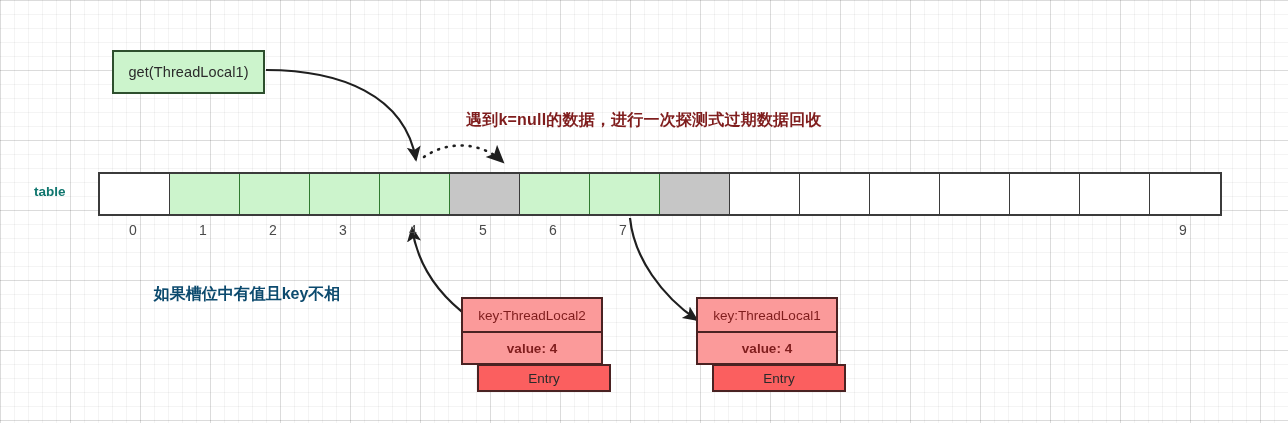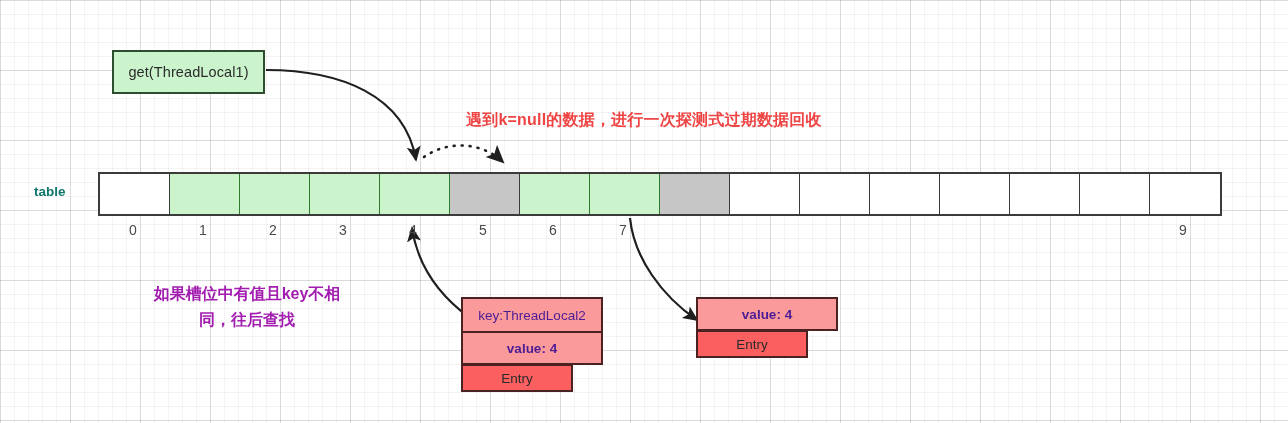--- a/index.html
+++ b/index.html
@@ -106,55 +106,55 @@
   }
 
   
   #note-top {
     position: absolute;
     left: 466px;
     top: 110px;
     width: 540px;
     font-size: 16px;
     font-weight: bold;
-    color: #ef4444;
+    color: #7f1d1d;
     letter-spacing: .2px;
   }
   #note-left {
     position: absolute;
     left: 104px;
     top: 281px;
     width: 286px;
     text-align: center;
     font-size: 16px;
     font-weight: bold;
-    color: #a21caf;
+    color: #0c4a6e;
     line-height: 26px;
   }
 
   
   .entry-group { position: absolute; }
   .entry-cell {
     width: 142px;
     height: 34px;
     box-sizing: border-box;
     background: #fb9a9a;
     border: 2px solid #4a2222;
     border-bottom: none;
     display: flex;
     align-items: center;
     justify-content: center;
     font-size: 13.5px;
-    color: #4c1d95;
+    color: #7f1d1d;
   }
   .entry-cell.second { border-bottom: 2px solid #4a2222; font-weight: bold; }
   .entry-foot {
-    width: 112px;
+    width: 134px;
     height: 28px;
-    margin-left: 0;
+    margin-left: 16px;
     margin-top: -1px;
     box-sizing: border-box;
     background: #fb5f5f;
     border: 2px solid #4a2222;
     display: flex;
     align-items: center;
     justify-content: center;
     font-size: 13.5px;
     color: #2b2b2b;
   }
@@ -226,25 +226,25 @@
   <div class="idx"></div>
   <div class="idx"></div>
   <div class="idx"></div>
   <div class="idx">9</div>
 </div>
 
 <div id="note-top">遇到k=null的数据，进行一次探测式过期数据回收</div>
 
 <div id="note-left">
   <div>如果槽位中有值且key不相</div>
-  <div>同，往后查找</div>
 </div>
 
 <div class="entry-group" id="entry-left">
   <div class="entry-cell">key:ThreadLocal2</div>
   <div class="entry-cell second">value: 4</div>
   <div class="entry-foot">Entry</div>
 </div>
 
 <div class="entry-group" id="entry-right">
+  <div class="entry-cell">key:ThreadLocal1</div>
   <div class="entry-cell second">value: 4</div>
   <div class="entry-foot">Entry</div>
 </div>
 
 </body></html>

